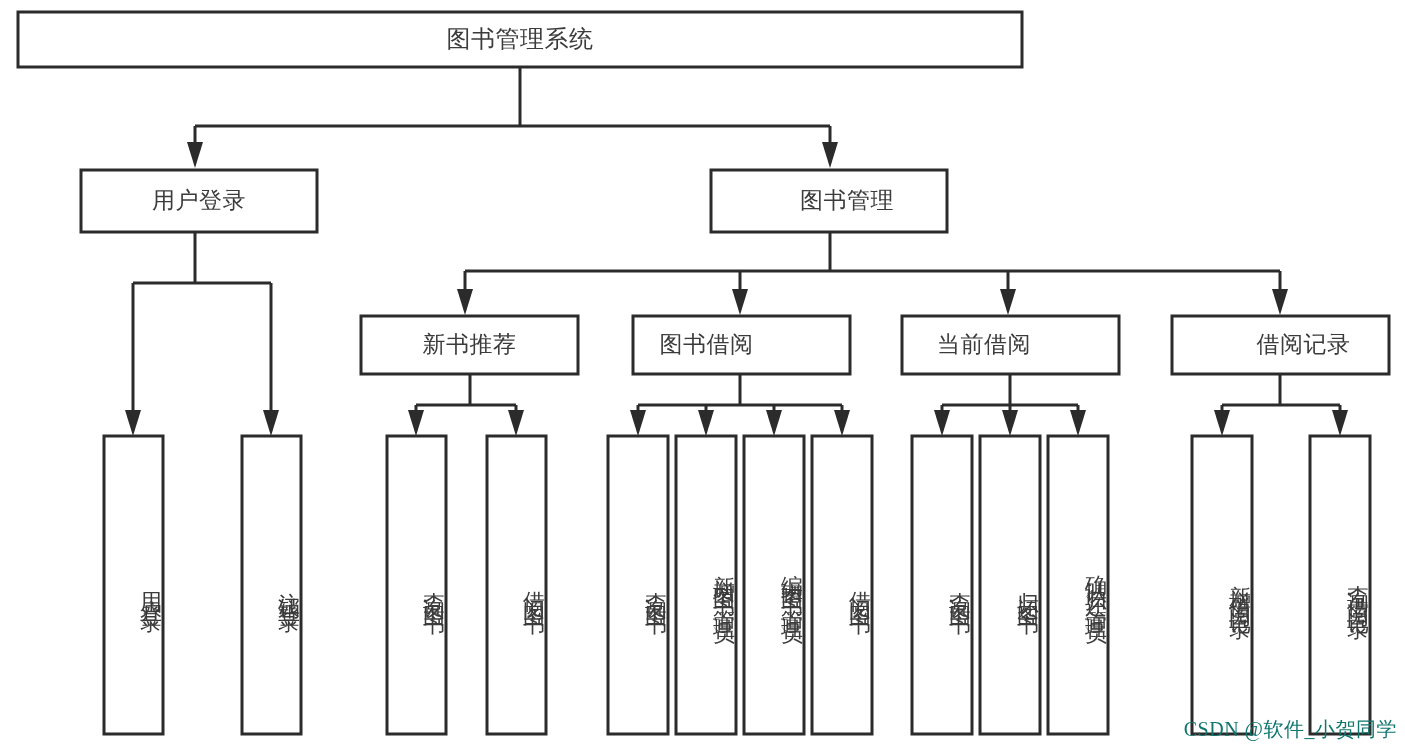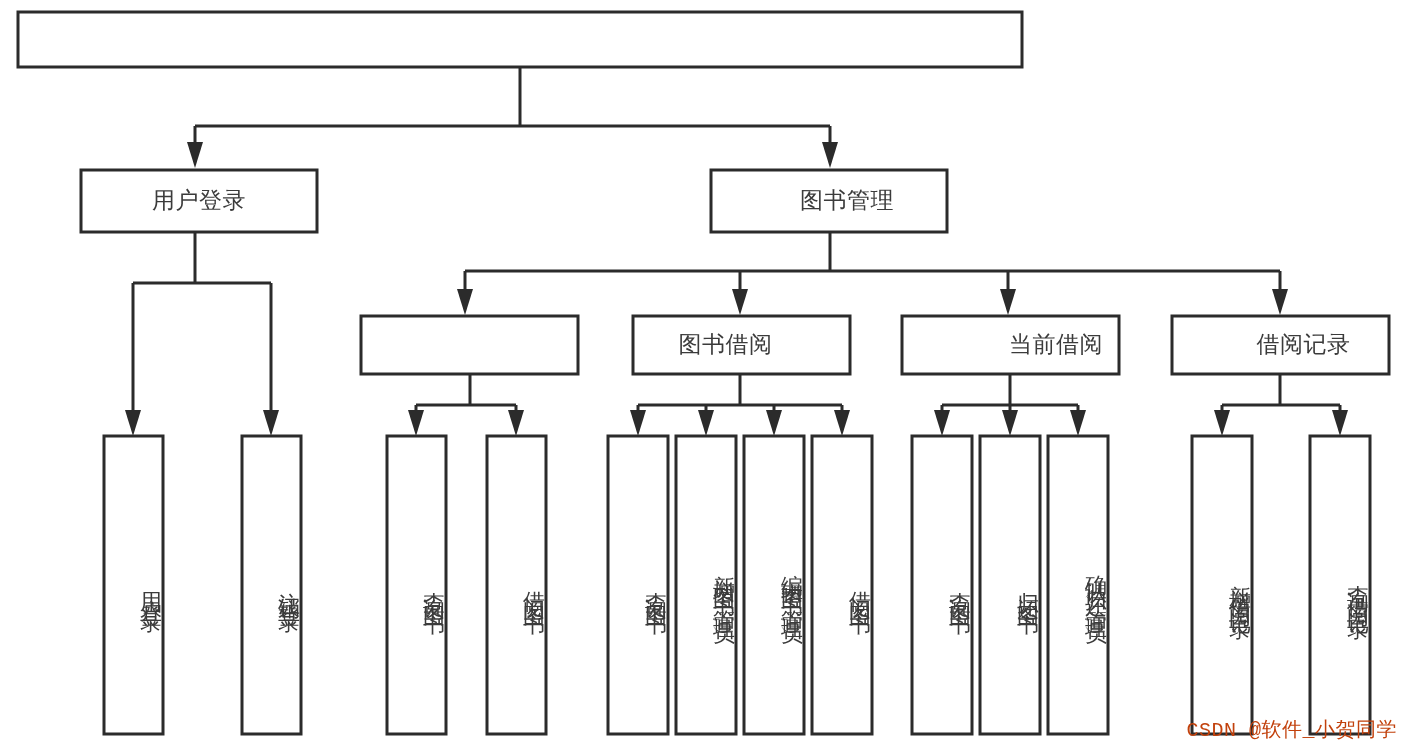--- a/index.html
+++ b/index.html
@@ -72,22 +72,22 @@
     align-items: flex-start;
     justify-content: center;
     padding-top: 6px;
     white-space: nowrap;
   }
   .watermark {
     position: absolute;
     right: 8px;
     bottom: 4px;
     font-size: 20px;
-    color: #c2410c;
-    font-family: Liberation Mono, monospace;
+    color: #0f766e;
+    font-family: Liberation Serif, serif;
     white-space: nowrap;
     letter-spacing: 0.5px;
   }
 </style>
 </head>
 <body>
 
 <div id="diagram-root">
 
   <svg class="diagram-canvas" viewBox="0 0 1405 747">
@@ -187,26 +187,28 @@
     <rect class="node-rect" x="812" y="436" width="60" height="298"></rect>
 
     <rect class="node-rect" x="912" y="436" width="60" height="298"></rect>
     <rect class="node-rect" x="980" y="436" width="60" height="298"></rect>
     <rect class="node-rect" x="1048" y="436" width="60" height="298"></rect>
 
     <rect class="node-rect" x="1192" y="436" width="60" height="298"></rect>
     <rect class="node-rect" x="1310" y="436" width="60" height="298"></rect>
   </svg>
 
+  <div class="node-label horizontal root-label" style="left:18px; top:12px; width:1004px; height:55px;">图书管理系统</div>
 
   <div class="node-label horizontal" style="left:81px; top:170px; width:236px; height:62px;">用户登录</div>
   <div class="node-label horizontal" style="left:711px; top:170px; width:272px; height:62px;">图书管理</div>
 
-  <div class="node-label horizontal" style="left:633px; top:316px; width:185px; height:58px;">图书借阅</div>
-  <div class="node-label horizontal" style="left:930px; top:316px; width:252px; height:58px;">当前借阅</div>
+  <div class="node-label horizontal" style="left:361px; top:316px; width:217px; height:58px;">新书推荐</div>
+  <div class="node-label horizontal" style="left:614px; top:316px; width:185px; height:58px;">图书借阅</div>
+  <div class="node-label horizontal" style="left:858px; top:316px; width:252px; height:58px;">当前借阅</div>
   <div class="node-label horizontal" style="left:1172px; top:316px; width:217px; height:58px;padding-left:46px;">借阅记录</div>
 
   <div class="node-label vertical" style="left:104px; top:436px; width:59px; height:298px;">用户登录</div>
   <div class="node-label vertical" style="left:242px; top:436px; width:59px; height:298px;">注销登录</div>
 
   <div class="node-label vertical" style="left:387px; top:436px; width:59px; height:298px;">查询图书</div>
   <div class="node-label vertical" style="left:487px; top:436px; width:59px; height:298px;">借阅图书</div>
 
   <div class="node-label vertical" style="left:608px; top:436px; width:60px; height:298px;">查询图书</div>
   <div class="node-label vertical" style="left:676px; top:436px; width:60px; height:298px;">新增图书（管理员）</div>

